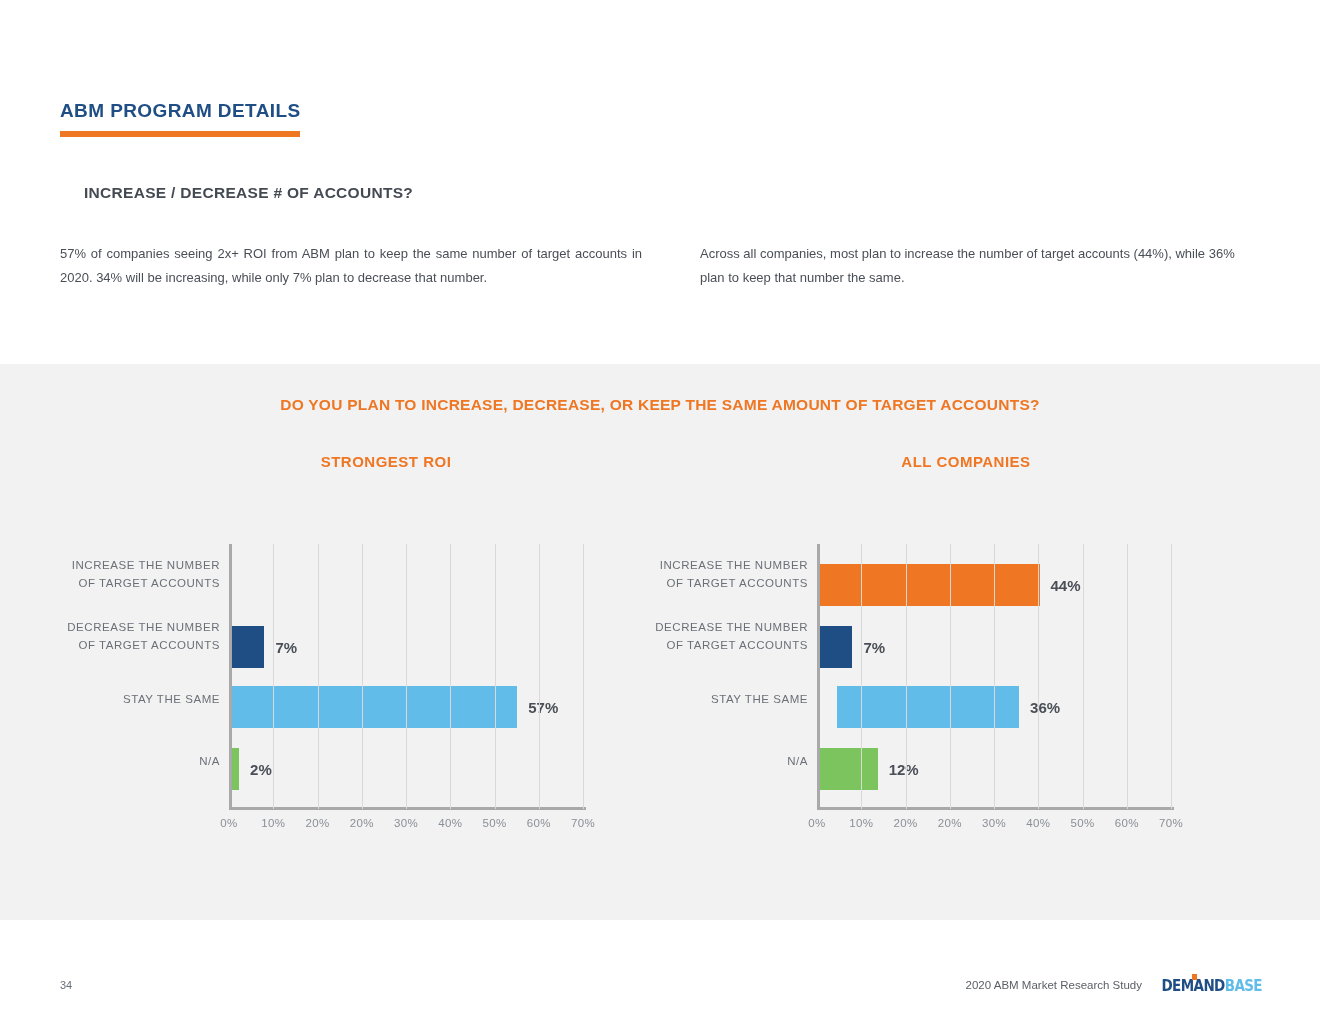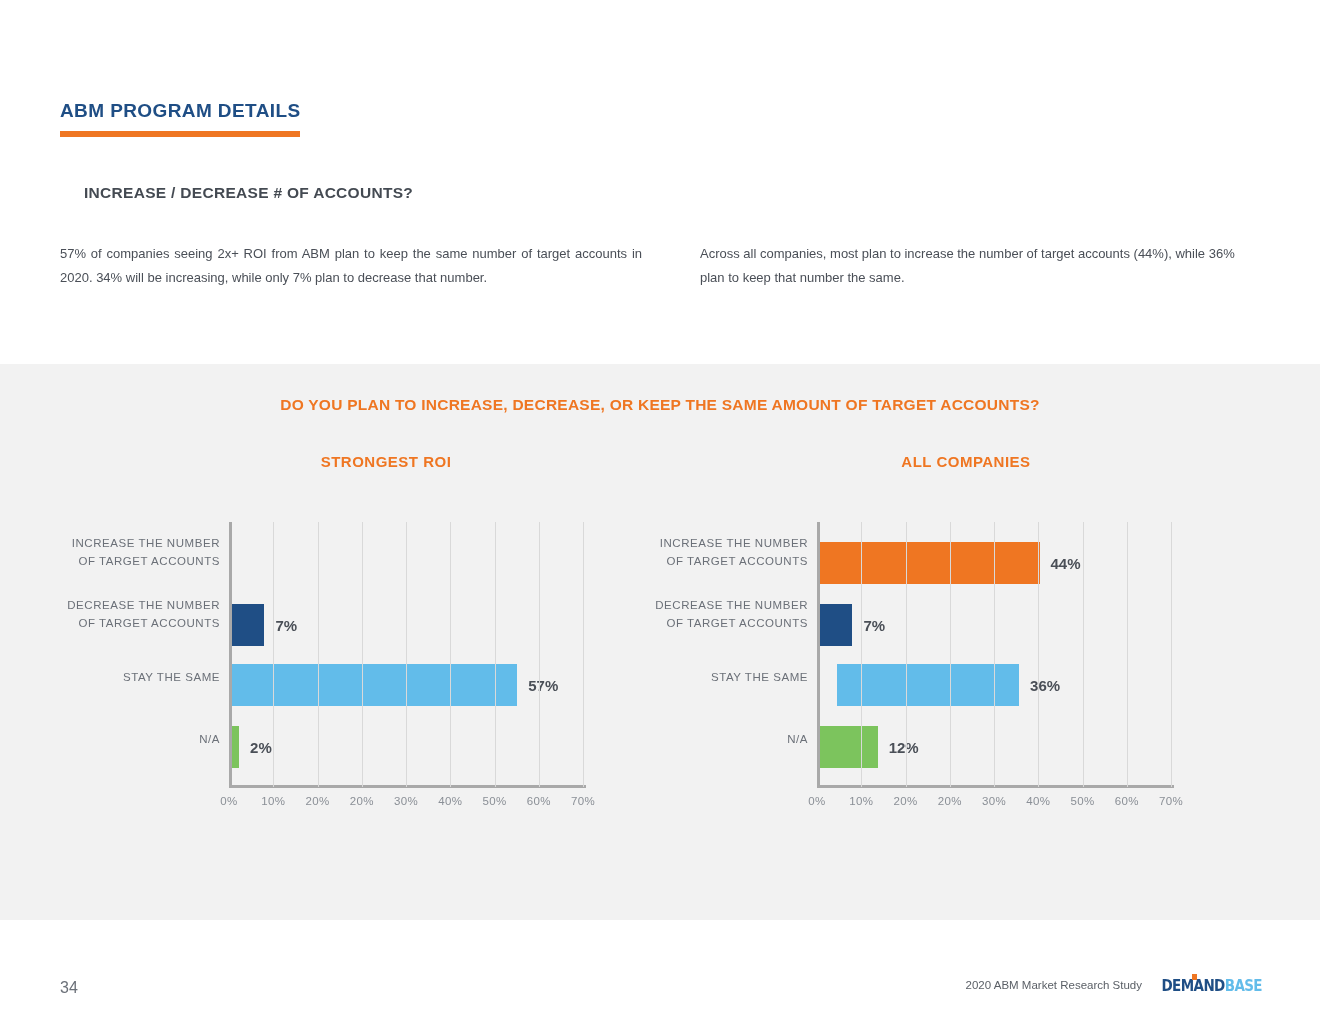--- a/index.html
+++ b/index.html
@@ -98,21 +98,21 @@
     letter-spacing: 0.5px;
     color: #EF7622;
     text-align: center;
   }
   .chart-sub.c1 { left: 206px; width: 360px; }
   .chart-sub.c2 { left: 786px; width: 360px; }
 
   
   .chart {
     position: absolute;
-    top: 522px;
+    top: 544px;
     height: 300px;
   }
   .chart.c1 { left: 60px;  width: 560px; }
   .chart.c2 { left: 648px; width: 560px; }
 
   .plot {
     position: absolute;
     left: 169px;            
     top: 0;
     width: 354px;           
@@ -195,21 +195,21 @@
     letter-spacing: 0.4px;
     color: #8a8f96;
     white-space: nowrap;
   }
 
   
   .page-num {
     position: absolute;
     left: 60px;
     top: 979px;
-    font-size: 16px;
+    font-size: 11px;
     color: #6b7078;
   }
   .footer-note {
     position: absolute;
     right: 178px;
     top: 979px;
     font-size: 11.5px;
     color: #5a5f66;
     white-space: nowrap;
   }

